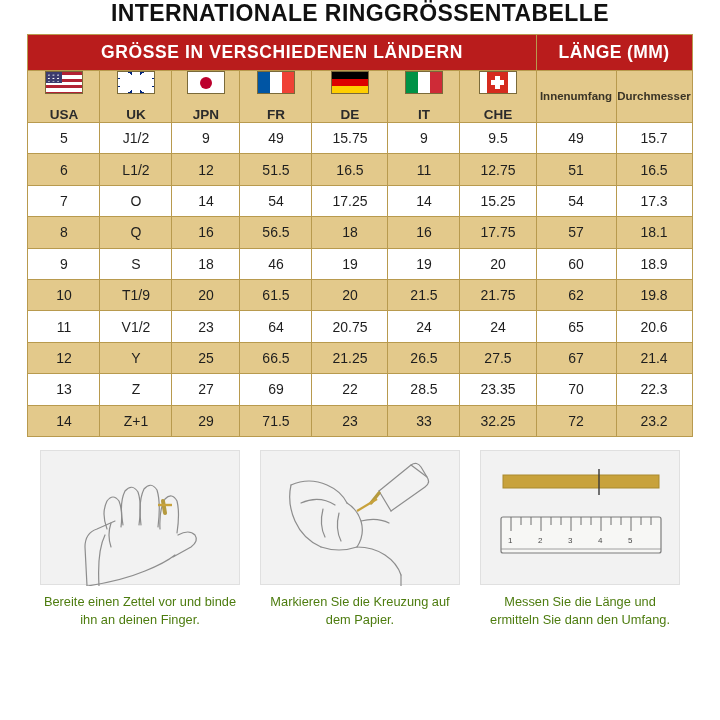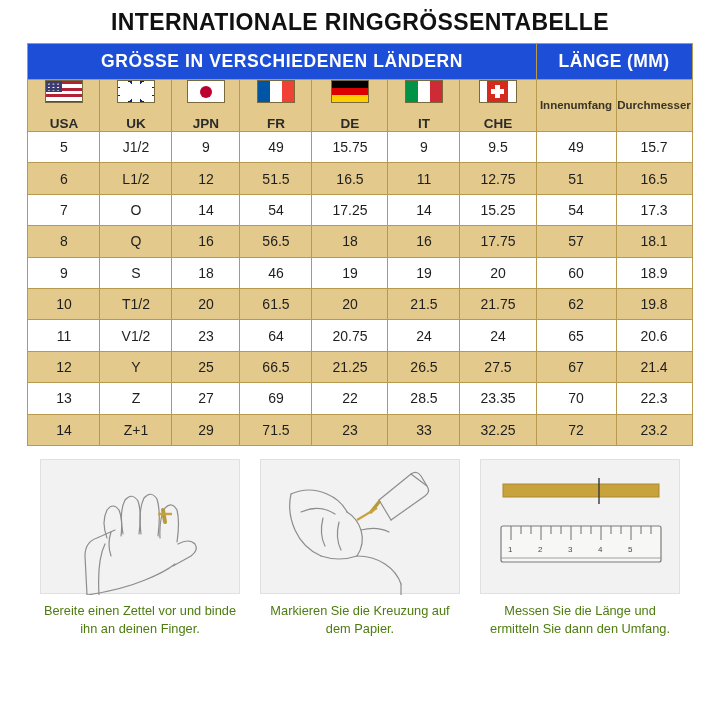--- a/index.html
+++ b/index.html
@@ -12,39 +12,38 @@
   }
   .page { width:720px; height:720px; position:relative; }
 
   
   .title {
     text-align:center;
     font-size:23px;
     font-weight:bold;
     letter-spacing:0.4px;
     color:#111111;
-    padding-top:9px;
     padding-bottom:7px;
   }
 
   
   table.ring {
     border-collapse:collapse;
     width:664px;
     margin:0 auto;
     table-layout:fixed;
   }
   table.ring td, table.ring th {
     border:1px solid #b89a4e;
     padding:0;
     text-align:center;
     vertical-align:middle;
   }
   .hdr-group {
-    background:#1d4ed8;
+    background:#b91c1c;
     color:#ffffff;
     font-size:17.5px;
     font-weight:bold;
     letter-spacing:0.6px;
     height:36px;
   }
   .hdr-group.len { letter-spacing:0.4px; }
 
   .flagrow td { background:#e3c98b; height:48px; }
   .flagcell { position:relative; }
@@ -269,21 +268,21 @@
         <td>18</td>
         <td>46</td>
         <td>19</td>
         <td>19</td>
         <td>20</td>
         <td>60</td>
         <td>18.9</td>
       </tr>
       <tr class="data r-even">
         <td>10</td>
-        <td>T1/2</td>
+        <td>T1/9</td>
         <td>20</td>
         <td>61.5</td>
         <td>20</td>
         <td>21.5</td>
         <td>21.75</td>
         <td>62</td>
         <td>19.8</td>
       </tr>
       <tr class="data r-odd">
         <td>11</td>

